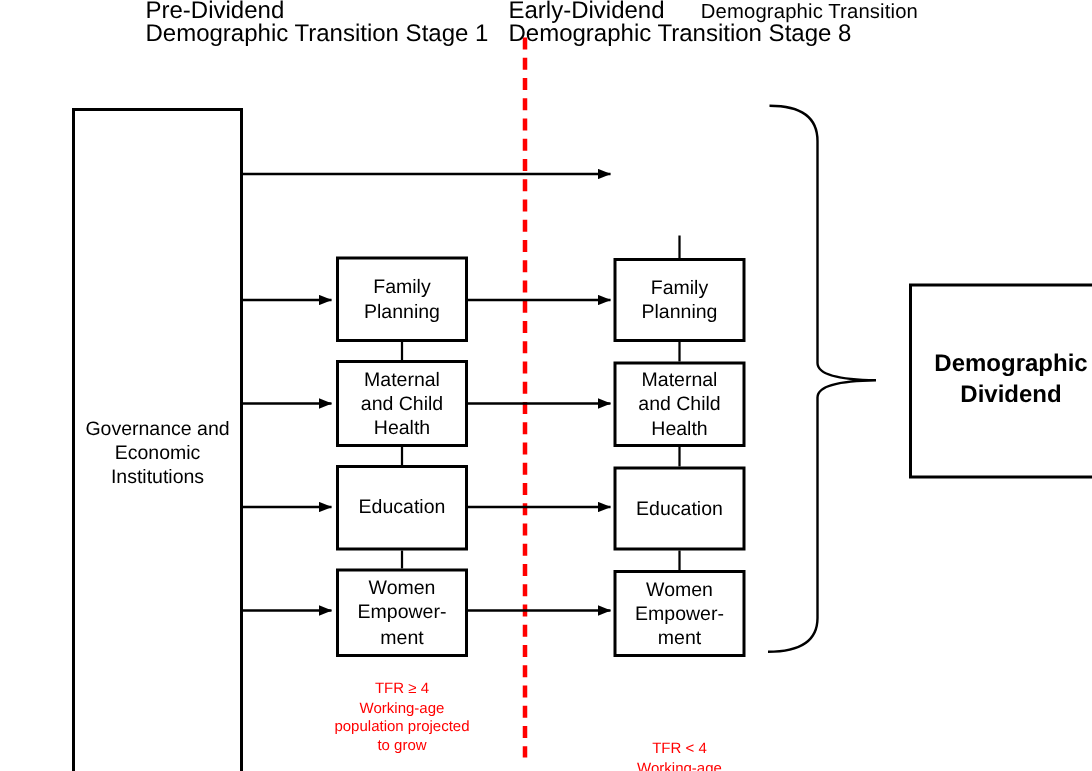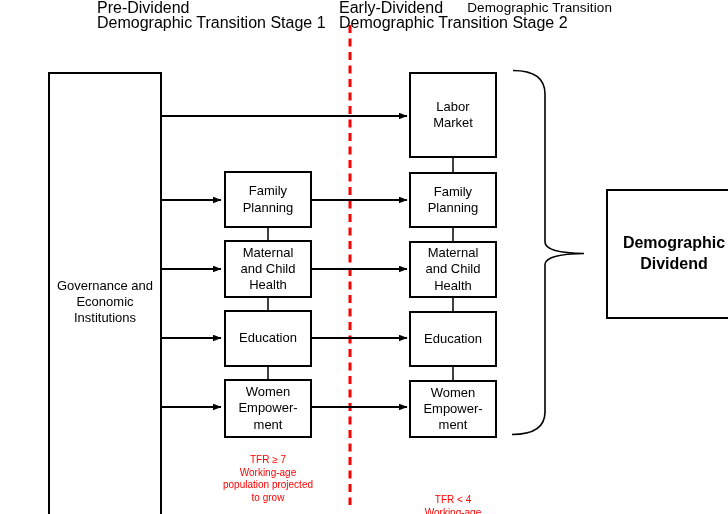--- a/index.html
+++ b/index.html
@@ -92,52 +92,50 @@
     <g>
       <path class="brace-path" d="M 513 70.5 Q 545 70.5 545 94 L 545 242 Q 545 253 584 253.5 Q 545 254 545 265 L 545 412 Q 545 434.5 512 434.5"></path>
     </g>
   </svg>
 
   <div class="title">Demographic Transition</div>
 
   <div class="hdr h1">Pre-Dividend
 Demographic Transition Stage 1</div>
   <div class="hdr h2">Early-Dividend
-Demographic Transition Stage 2</div>
+Demographic Transition Stage 8</div>
 
   <div class="box b-gov">Governance and
 Economic
 Institutions</div>
 
   <div class="box b-s1-fp">Family
 Planning</div>
   <div class="box b-s1-mch">Maternal
 and Child
 Health</div>
   <div class="box b-s1-edu">Education</div>
   <div class="box b-s1-wom">Women
 Empower-
 ment</div>
 
-  <div class="box b-s2-lab">Labor
-Market</div>
   <div class="box b-s2-fp">Family
 Planning</div>
   <div class="box b-s2-mch">Maternal
 and Child
 Health</div>
   <div class="box b-s2-edu">Education</div>
   <div class="box b-s2-wom">Women
 Empower-
 ment</div>
 
   <div class="box b-out">Demographic
 Dividend</div>
 
-  <div class="note n1">TFR ≥ 7
+  <div class="note n1">TFR ≥ 4
 Working-age
 population projected
 to grow</div>
   <div class="note n2">TFR &lt; 4
 Working-age
 population projected
 to grow</div>
 
 </div>
 

